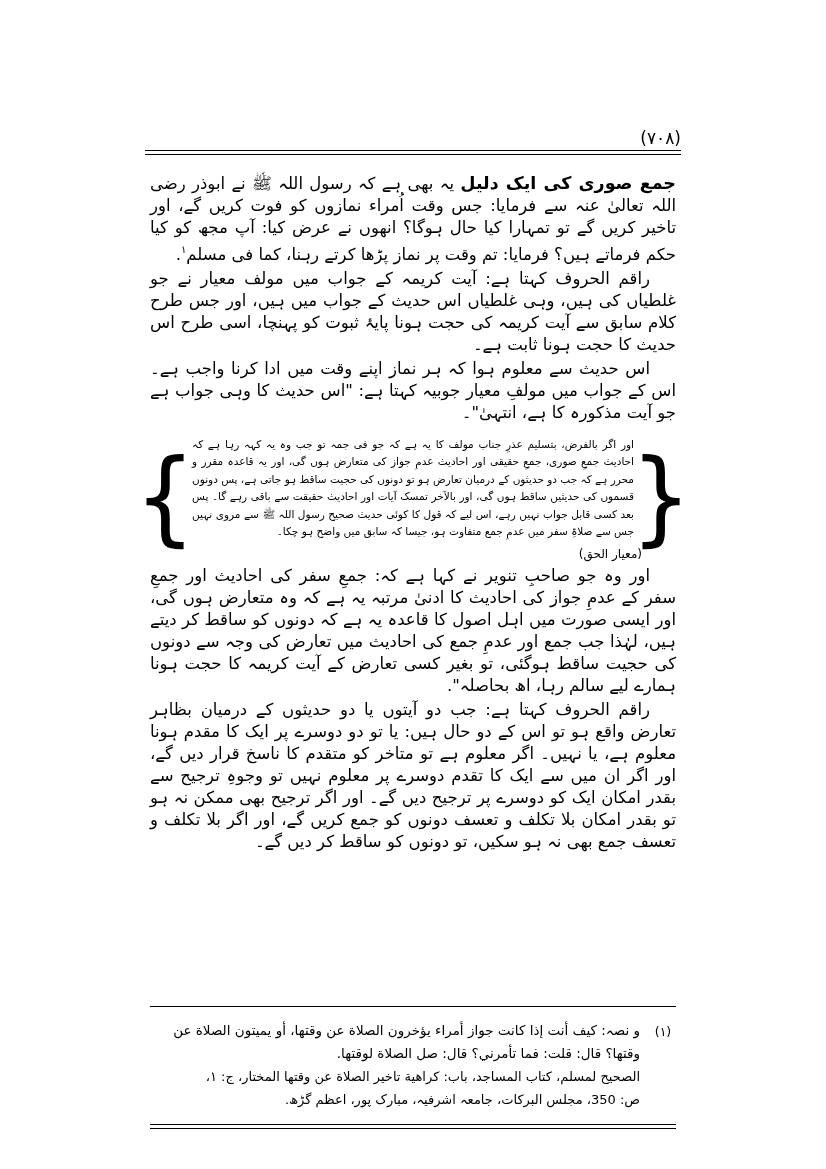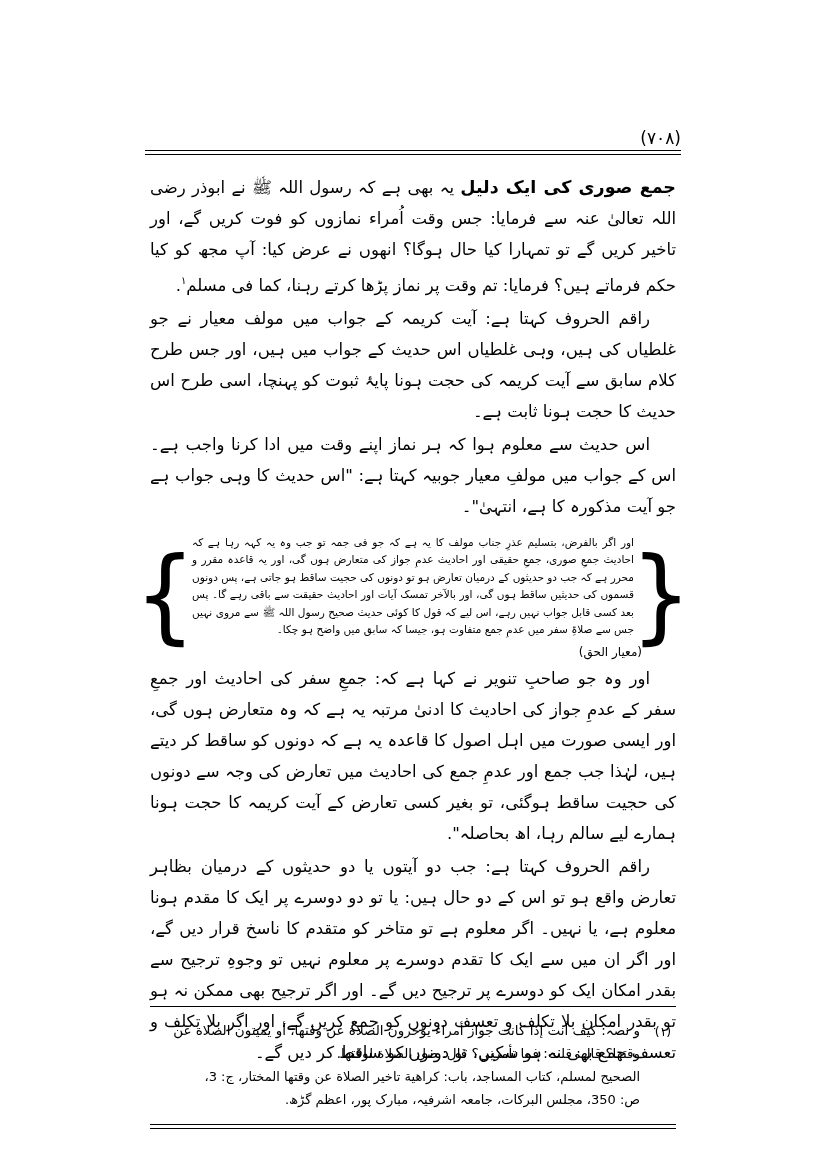--- a/index.html
+++ b/index.html
@@ -65,21 +65,21 @@
     top: 172px;
     right: 150px;
     left: 150px;
     direction: rtl;
     text-align: justify;
     text-align-last: right;
   }
   p.body {
     margin: 0 0 2px 0;
     font-size: 16.5px;
-    line-height: 31px;
+    line-height: 22px;
     text-align: justify;
     text-align-last: right;
   }
   p.indent {
     text-indent: 26px;
   }
   .lead {
     font-weight: bold;
     font-size: 17.5px;
   }
@@ -214,21 +214,21 @@
     <p class="body indent">راقم الحروف کہتا ہے: جب دو آیتوں یا دو حدیثوں کے درمیان بظاہر تعارض واقع ہو تو اس کے دو حال ہیں: یا تو دو دوسرے پر ایک کا مقدم ہونا معلوم ہے، یا نہیں۔ اگر معلوم ہے تو متاخر کو متقدم کا ناسخ قرار دیں گے، اور اگر ان میں سے ایک کا تقدم دوسرے پر معلوم نہیں تو وجوہِ ترجیح سے بقدر امکان ایک کو دوسرے پر ترجیح دیں گے۔ اور اگر ترجیح بھی ممکن نہ ہو تو بقدر امکان بلا تکلف و تعسف دونوں کو جمع کریں گے، اور اگر بلا تکلف و تعسف جمع بھی نہ ہو سکیں، تو دونوں کو ساقط کر دیں گے۔</p>
   </div>
 
   <div class="fn-rule-top"></div>
   <div class="footnote">
     <div class="fn-row">
       <div class="fn-marker">(۱)</div>
       <div class="fn-body">
         <span class="fn-line fn-ar">و نصہ: كيف أنت إذا كانت جواز أمراء يؤخرون الصلاة عن وقتها، أو يميتون الصلاة عن</span>
         <span class="fn-line fn-ar">وقتها؟ قال: قلت: فما تأمرني؟ قال: صل الصلاة لوقتها.</span>
-        <span class="fn-line">الصحیح لمسلم، کتاب المساجد، باب: کراهية تاخير الصلاة عن وقتها المختار، ج: 3،</span>
+        <span class="fn-line">الصحیح لمسلم، کتاب المساجد، باب: کراهية تاخير الصلاة عن وقتها المختار، ج: ۱،</span>
         <span class="fn-line">ص: 350، مجلس البرکات، جامعہ اشرفیہ، مبارک پور، اعظم گڑھ.</span>
       </div>
     </div>
   </div>
 
   <div class="bottom-rule1"></div>
   <div class="bottom-rule2"></div>
 
 </div>
 

